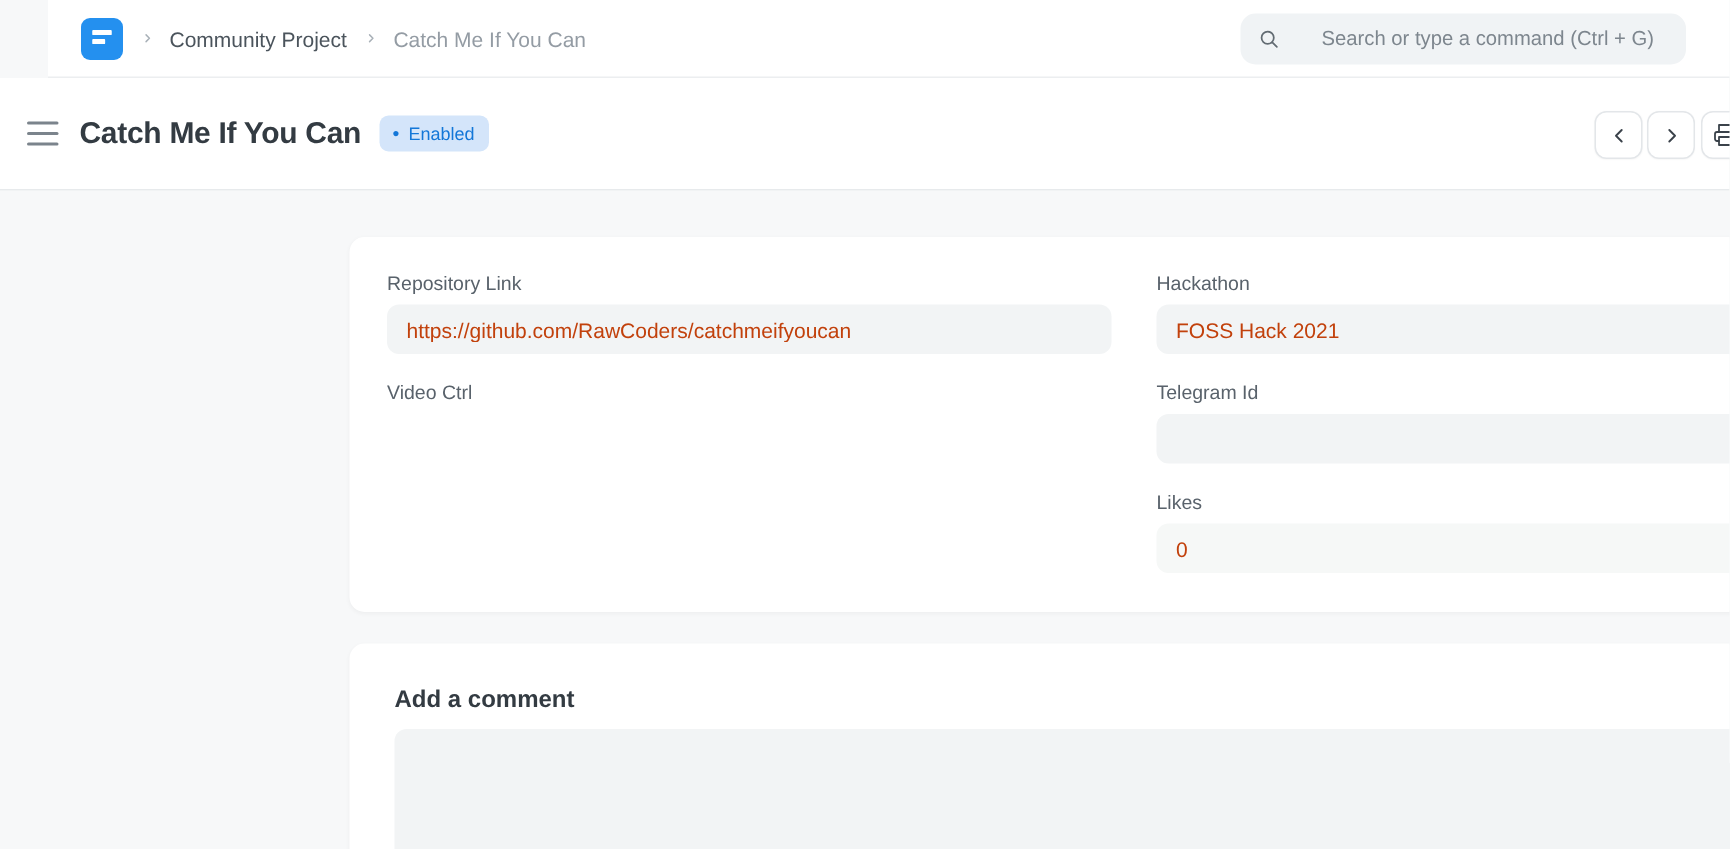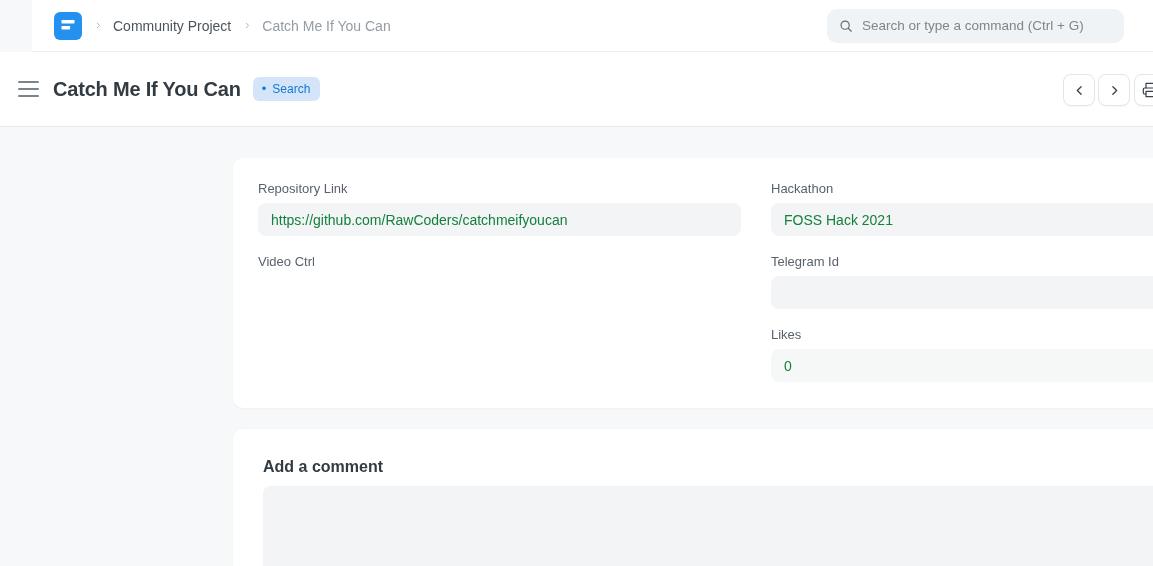--- a/index.html
+++ b/index.html
@@ -24,21 +24,21 @@
   }
   .crumb-sep { margin-left:12px; display:flex; align-items:center; color:#a9b1b8; }
   .crumb { margin-left:10px; font-size:14px; white-space:nowrap; cursor:pointer; }
   .crumb.primary { color:#4b545c; }
   .crumb.current { color:#949ca4; }
 
   .nav-spacer { flex:1 1 auto; }
 
   .search-box {
     width:297px; height:34px; background:#f0f3f5; border-radius:10px;
-    display:flex; align-items:center; padding:0 10px 0 12px; cursor:text;
+    display:flex; align-items:center; padding:0 10px 0 12px; cursor:text;gap:19px;
   }
   .search-box svg { flex:0 0 auto; }
   .search-box input {
     border:none; outline:none; background:transparent; margin-left:9px;
     font-family:"Liberation Sans", sans-serif;
     font-size:13.5px; color:#58616a; width:240px;
   }
   .search-box input::placeholder { color:#7d868e; opacity:1; }
 
   .bell-btn {
@@ -88,21 +88,21 @@
     border-radius:10px; box-shadow:0 1px 3px rgba(0,0,0,0.04);
   }
   .card.form-card { top:15px; height:250px; padding:23px 25px 0 25px; display:flex; gap:30px; }
   .form-col { width:483px; flex:0 0 auto; }
   .field { margin-bottom:18px; }
   .field label {
     display:block; font-size:13px; line-height:15px; color:#59626b; margin-bottom:7px;
   }
   .field input {
     width:100%; height:33px; background:#f2f4f5; border:none; outline:none;
-    border-radius:8px; padding:0 13px; font-size:14px; color:#15803d;
+    border-radius:8px; padding:0 13px; font-size:14px; color:#c2410c;
     font-family:"Liberation Sans", sans-serif;
   }
   .field input.readonly-ctrl { background:#f6f8f7; }
 
   .card.comment-card { top:286px; height:260px; padding:29px 30px 0 30px; }
   .comment-heading { font-size:16px; line-height:17px; font-weight:bold; color:#333b42; margin-bottom:11px; }
   .comment-box {
     width:100%; height:200px; background:#f2f4f5; border:none; outline:none;
     border-radius:8px; resize:none; padding:12px 14px;
     font-family:"Liberation Sans", sans-serif; font-size:14px; color:#414a51;
@@ -155,21 +155,21 @@
   <button class="menu-btn">
     <i></i>
     <i></i>
     <i></i>
   </button>
 
   <h1 class="page-title">Catch Me If You Can</h1>
 
   <span class="status-badge">
     <span class="dot">•</span>
-    <span>Search</span>
+    <span>Enabled</span>
   </span>
 
   <button class="head-btn prev">
     <svg width="13" height="13" viewBox="0 0 24 24" fill="none" stroke="#3a424a" stroke-width="2.4" stroke-linecap="round" stroke-linejoin="round">
         <polyline points="15 5 8 12 15 19"></polyline>
       </svg>
   </button>
   <button class="head-btn next">
     <svg width="13" height="13" viewBox="0 0 24 24" fill="none" stroke="#3a424a" stroke-width="2.4" stroke-linecap="round" stroke-linejoin="round">
         <polyline points="9 5 16 12 9 19"></polyline>

